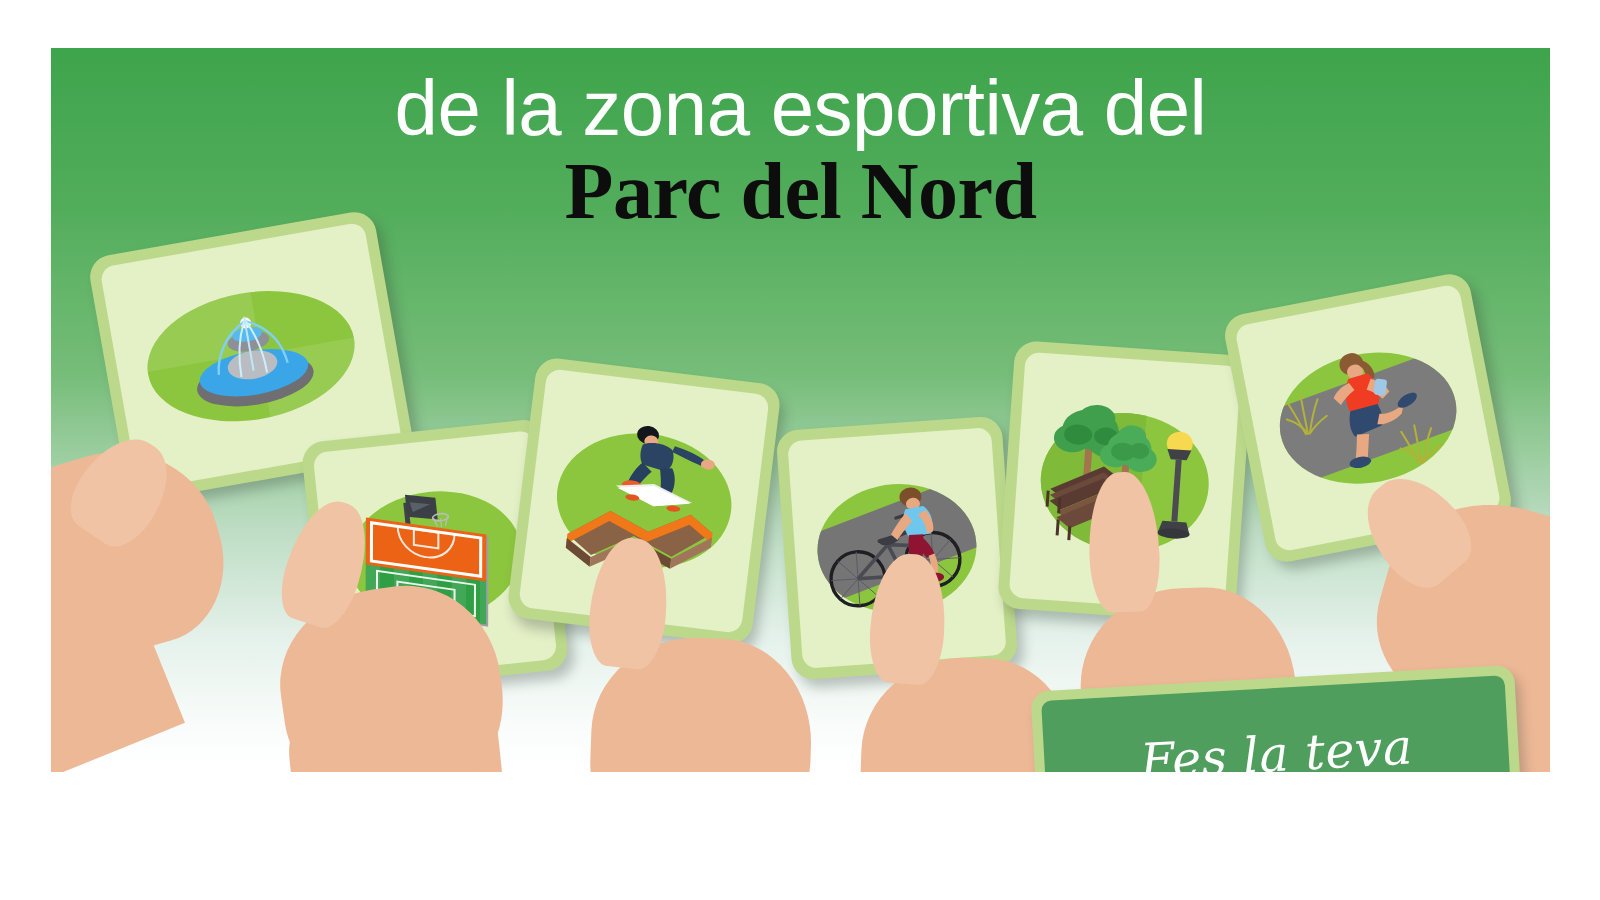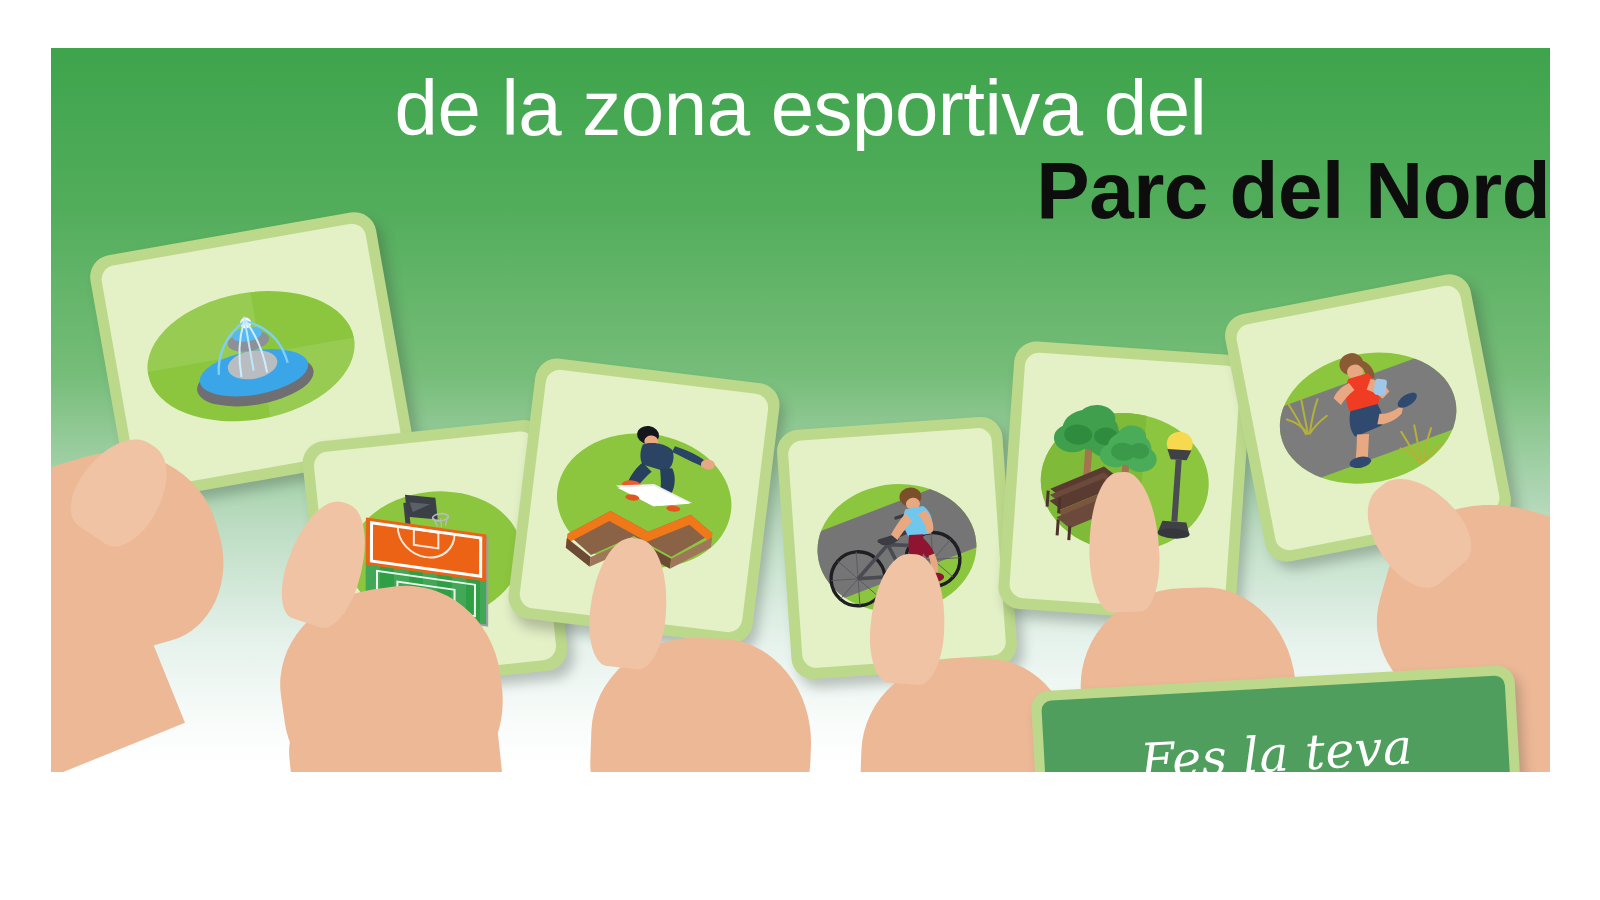--- a/index.html
+++ b/index.html
@@ -18,21 +18,21 @@
   #headline{
     position:absolute;left:0;top:0;width:1499px;text-align:center;
     padding-top:22px;line-height:0.98;z-index:40;pointer-events:none;
   }
   .hl-line{
     display:block;font-size:78px;font-weight:400;color:#ffffff;
     letter-spacing:-0.5px;font-family:"Liberation Sans",sans-serif;
   }
   .hl-strong{
     display:block;font-size:80px;font-weight:700;color:#0d0d0d;
-    letter-spacing:-0.5px;margin-top:6px;font-family:Liberation Sans, sans-serif;text-align:right;
+    letter-spacing:-0.5px;margin-top:6px;font-family:Liberation Serif, serif;
   }
 
   
   .card{
     position:absolute;z-index:20;
     background:#bcd98b;border-radius:22px;
     box-shadow:6px 9px 12px rgba(60,70,60,.30);
   }
   .card-inner{
     position:absolute;left:11px;top:11px;right:11px;bottom:11px;

